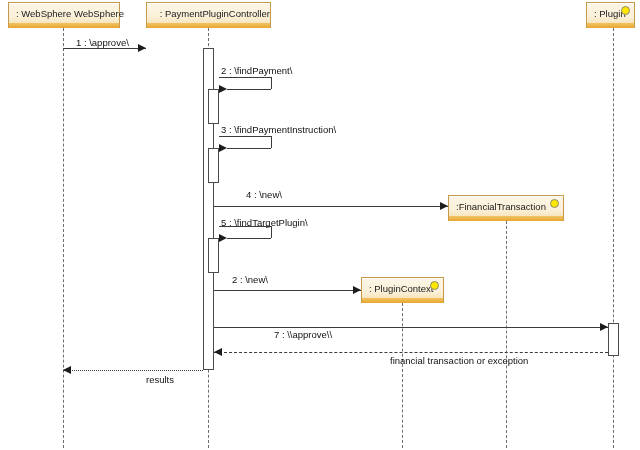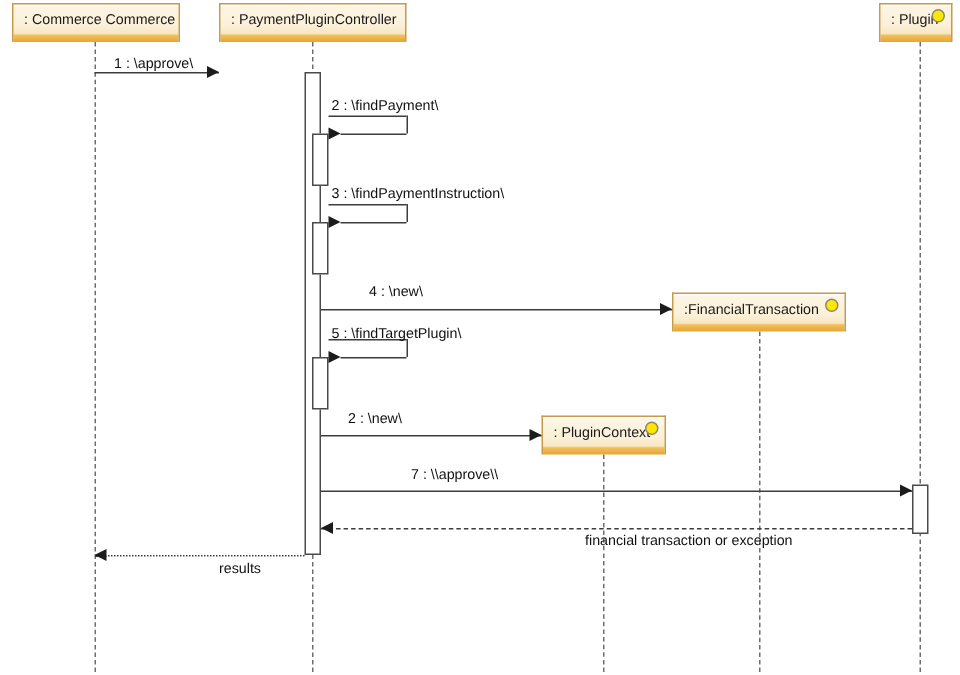--- a/index.html
+++ b/index.html
@@ -107,24 +107,24 @@
     line-height: 1;
   }
 </style>
 </head>
 <body>
 
 <div id="diagram-canvas">
   <div id="lifelines-layer">
       <div class="lifeline-dash" style="left: 63px; top: 28px; height: 420px;"></div>
       <div class="lifeline-box" style="left: 8px; top: 2px; width: 112px; height: 26px;">
-        <span class="lf-label">: Commerce Commerce</span>
+        <span class="lf-label">: WebSphere WebSphere</span>
       </div>
       <div class="lifeline-dash" style="left: 208px; top: 28px; height: 420px;"></div>
-      <div class="lifeline-box" style="left: 146px; top: 2px; width: 125px; height: 26px;">
+      <div class="lifeline-box" style="left: 146px; top: 2px; width: 125px; height: 26px; justify-content: flex-end;">
         <span class="lf-label">: PaymentPluginController</span>
       </div>
       <div class="lifeline-dash" style="left: 506px; top: 221px; height: 227px;"></div>
       <div class="lifeline-box has-icon" style="left: 448px; top: 195px; width: 116px; height: 26px;">
         <span class="lf-label">:FinancialTransaction</span>
         <span class="obj-icon"></span>
       </div>
       <div class="lifeline-dash" style="left: 402px; top: 303px; height: 145px;"></div>
       <div class="lifeline-box has-icon" style="left: 361px; top: 277px; width: 83px; height: 26px;">
         <span class="lf-label">: PluginContext</span>
@@ -163,21 +163,21 @@
       <div class="msg-line" style="left: 219px; top: 226px; width: 52px;"></div>
       <div class="msg-vline" style="left: 271px; top: 226px; height: 12px;"></div>
       <div class="msg-line" style="left: 227px; top: 238px; width: 44px;"></div>
       <div class="arrow-right" style="left: 219px; top: 234px;"></div>
       <div class="msg-label" style="left: 221px; top: 218px;">5 : \findTargetPlugin\</div>
       <div class="msg-line" style="left: 214px; top: 290px; width: 147px;"></div>
       <div class="arrow-right" style="left: 353px; top: 286px;"></div>
       <div class="msg-label" style="left: 232px; top: 275px;">2 : \new\</div>
       <div class="msg-line" style="left: 214px; top: 327px; width: 394px;"></div>
       <div class="arrow-right" style="left: 600px; top: 323px;"></div>
-      <div class="msg-label" style="left: 274px; top: 312px;">7 : \\approve\\</div>
+      <div class="msg-label" style="left: 274px; top: 330px;">7 : \\approve\\</div>
       <div class="msg-line dashed" style="left: 214px; top: 352px; width: 394px;"></div>
       <div class="arrow-left" style="left: 214px; top: 348px;"></div>
       <div class="msg-label" style="left: 390px; top: 356px;">financial transaction or exception</div>
       <div class="msg-line dotted" style="left: 63px; top: 370px; width: 140px;"></div>
       <div class="arrow-left" style="left: 63px; top: 366px;"></div>
       <div class="msg-label" style="left: 146px; top: 375px;">results</div>
     </div>
 </div>
 
 </body></html>

